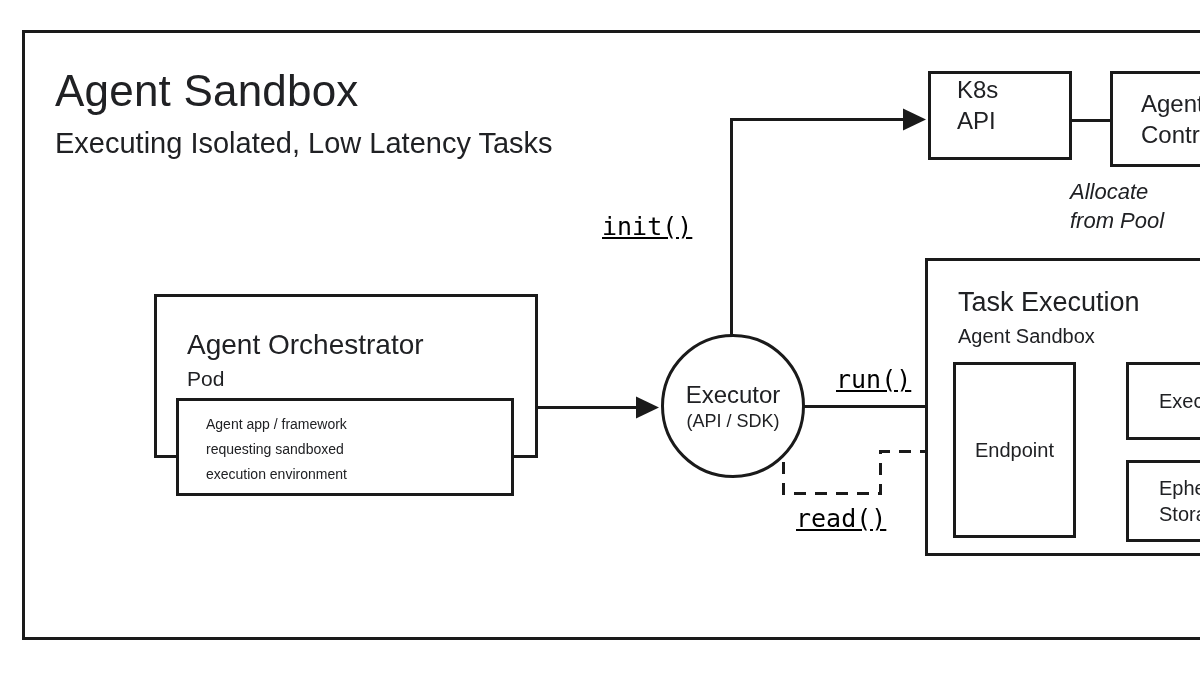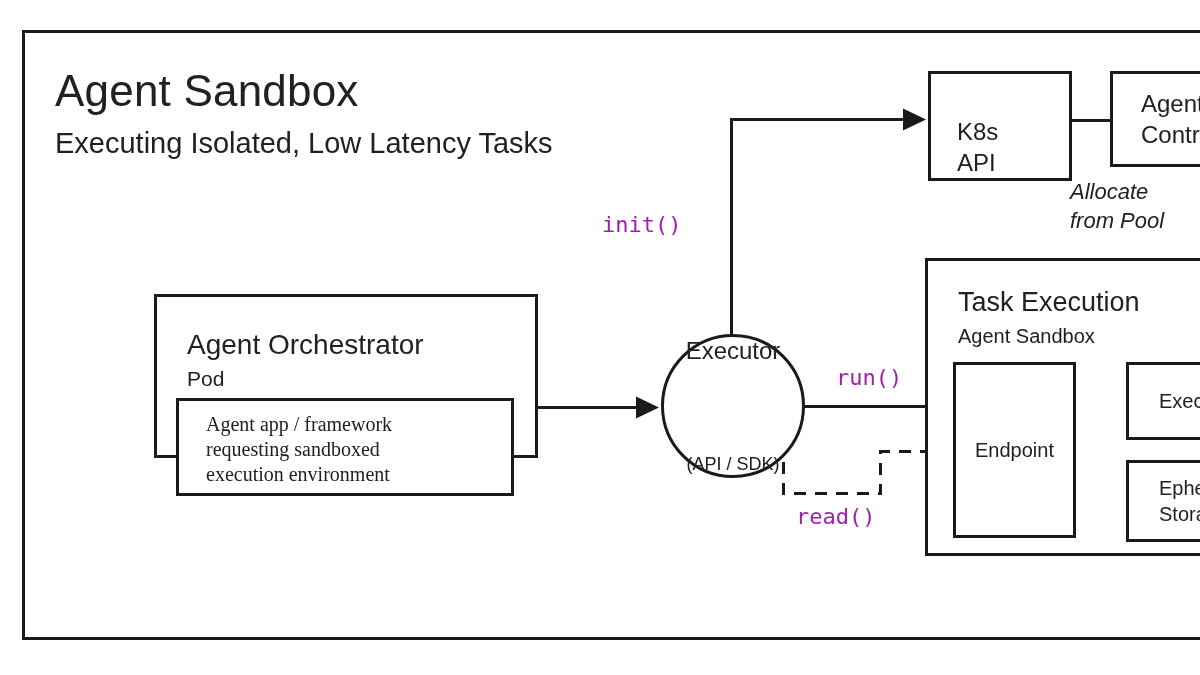--- a/index.html
+++ b/index.html
@@ -13,40 +13,40 @@
   .box{border:3px solid #1a1a1a;background:#fff;box-sizing:border-box;}
 
   .page-title{left:55px;top:66px;font-size:44px;font-weight:500;letter-spacing:.2px;}
   .page-subtitle{left:55px;top:127px;font-size:29px;font-weight:400;}
 
   
   .orch{left:154px;top:294px;width:384px;height:164px;}
   .orch-title{left:30px;top:32px;font-size:28px;font-weight:500;}
   .orch-sub{left:30px;top:70px;font-size:21px;}
   .orch-inner{left:19px;top:101px;width:338px;height:98px;border-width:3px;}
-  .orch-inner-text{left:27px;top:11px;font-size:20px;line-height:25px;font-family:Liberation Serif, serif;}
+  .orch-inner-text{left:27px;top:11px;font-size:14px;line-height:25px;}
 
   
   .exec-circle{
     left:661px;top:334px;width:144px;height:144px;border-radius:50%;
     border:3px solid #1a1a1a;background:#fff;box-sizing:border-box;
-    display:flex;flex-direction:column;align-items:center;justify-content:space-between;
+    display:flex;flex-direction:column;align-items:center;justify-content:center;
   }
   .exec-title{font-size:24px;}
   .exec-sub{font-size:18px;margin-top:2px;}
 
   
-  .k8s{left:928px;top:71px;width:144px;height:110px;display:flex;align-items:flex-end;}
+  .k8s{left:928px;top:71px;width:144px;height:89px;display:flex;align-items:flex-start;}
   .k8s-label{padding-left:26px;font-size:24px;line-height:31px;}
   .ctrl{left:1110px;top:71px;width:180px;height:96px;display:flex;align-items:center;}
   .ctrl-label{padding-left:28px;font-size:24px;line-height:31px;}
   .allocate{left:1070px;top:177px;font-size:22px;line-height:29px;font-style:italic;}
 
   
-  .mlabel{font-family:"DejaVu Sans Mono", monospace;font-size:22px;color:#a21caf;font-weight:500;}
+  .mlabel{font-family:"DejaVu Sans Mono", monospace;font-size:25px;color:#000000;font-weight:500;text-decoration:underline;}
   .lbl-init{left:602px;top:212px;}
   .lbl-run{left:836px;top:365px;}
   .lbl-read{left:796px;top:504px;}
 
   
   .task{left:925px;top:258px;width:360px;height:298px;}
   .task-title{left:30px;top:26px;font-size:27px;font-weight:500;}
   .task-sub{left:30px;top:64px;font-size:20px;}
   .endpoint{left:25px;top:101px;width:123px;height:176px;display:flex;align-items:center;justify-content:center;font-size:20px;}
   .execution{left:198px;top:101px;width:170px;height:78px;display:flex;align-items:center;}

